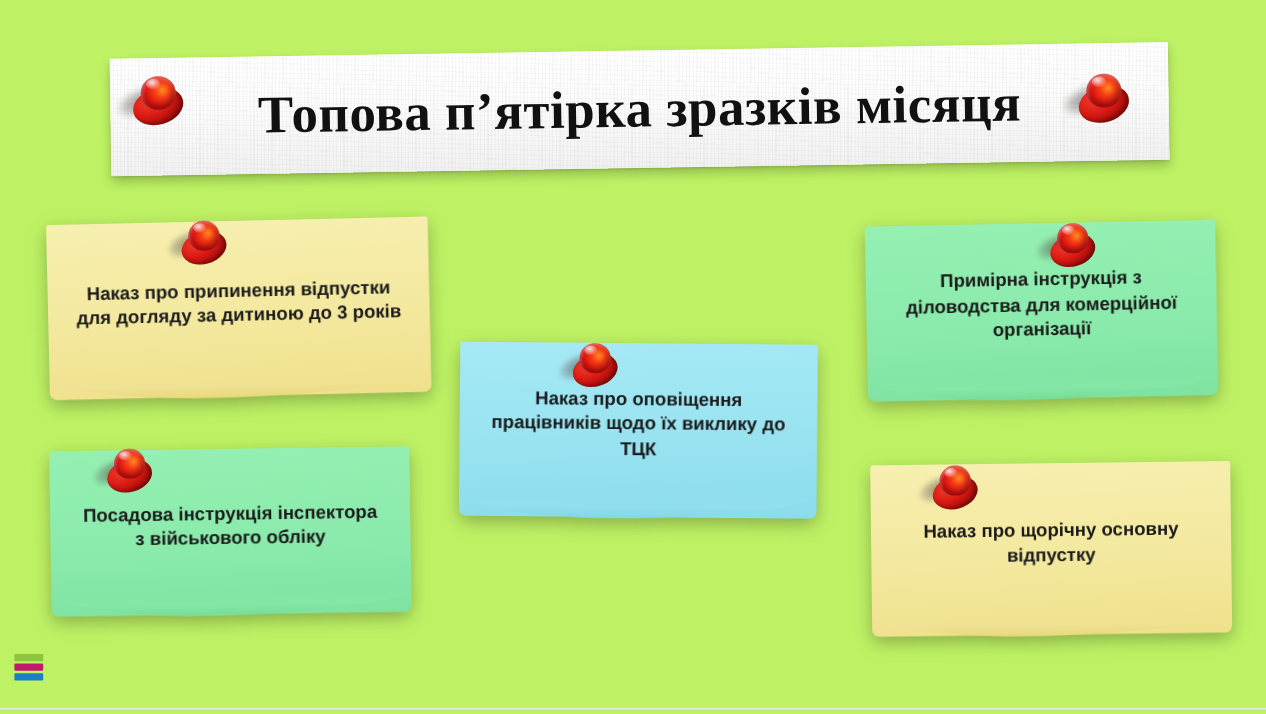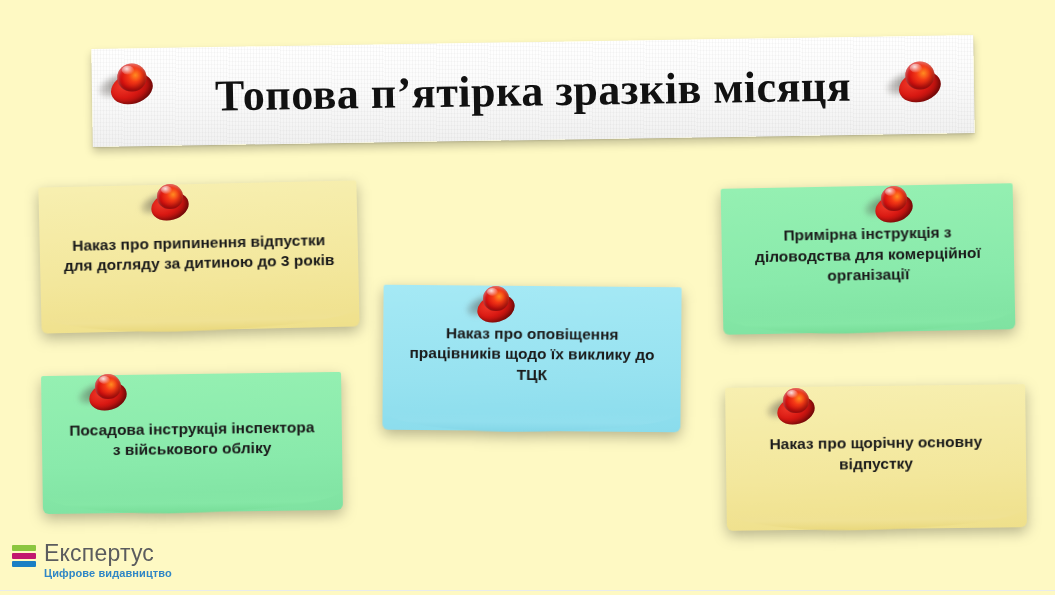--- a/index.html
+++ b/index.html
@@ -12,21 +12,21 @@
     height: 595px;
     background: #ffffff;
     font-family: "Liberation Sans", sans-serif;
     overflow: hidden;
     position: relative;
   }
 
   .slide {
     position: absolute;
     inset: 0;
-    background: #fef9c3;
+    background: #bef264;
   }
 
   
   .title-banner {
     position: absolute;
     left: 92px;
     top: 42px;
     width: 882px;
     height: 98px;
     transform: rotate(-0.9deg);
@@ -289,20 +289,16 @@
     <span class="head"></span>
     <span class="gloss"></span>
   </div>
 
   <div class="logo">
     <span class="logo-mark">
       <i id="bar-0" style="background: rgb(140, 198, 63);"></i>
       <i id="bar-1" style="background: rgb(194, 24, 111);"></i>
       <i id="bar-2" style="background: rgb(27, 127, 196);"></i>
     </span>
-    <span class="logo-words">
-      <span class="logo-name">Експертус</span>
-      <span class="logo-tagline">Цифрове видавництво</span>
-    </span>
   </div>
 
   <div class="footer-rule"></div>
 </div>
 
 </body></html>

